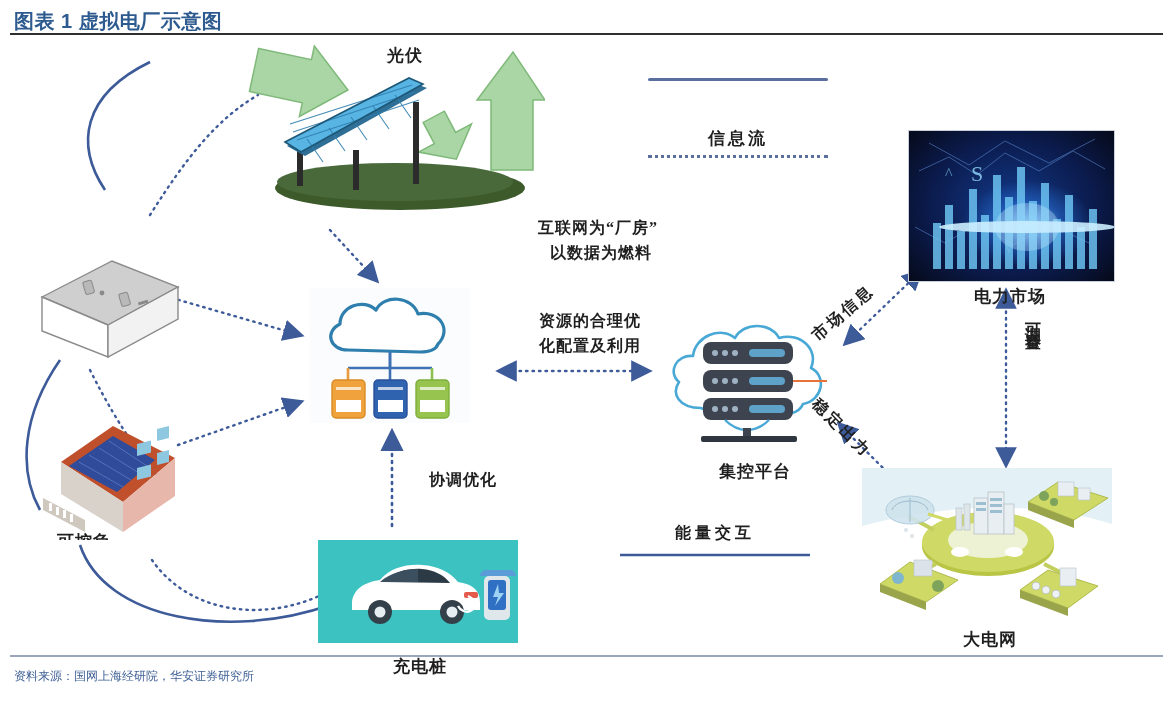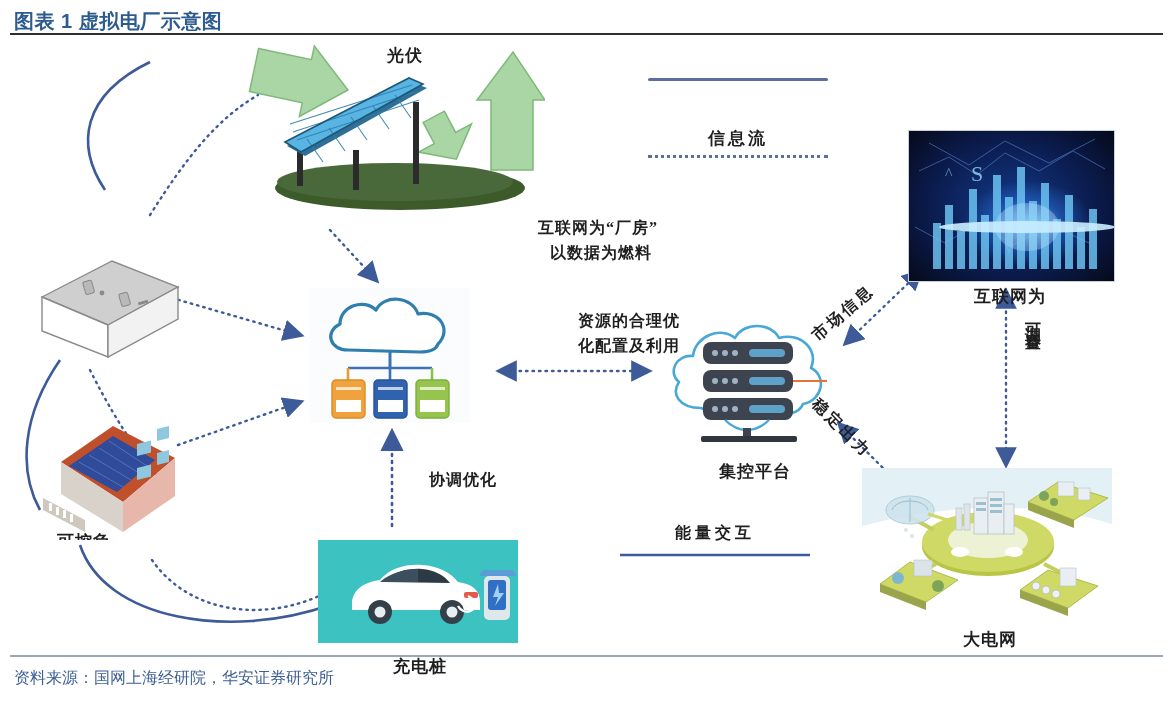--- a/index.html
+++ b/index.html
@@ -18,21 +18,21 @@
   #title-rule{
     position:absolute;left:10px;top:33px;width:1153px;height:2px;background:#2f2f2f;
   }
   
   #src-rule{
     position:absolute;left:10px;top:655px;width:1153px;height:2px;background:#9aa7bb;
   }
   #src-text{
     position:absolute;left:14px;top:668px;
     font-family:"Liberation Serif","DejaVu Serif",serif;
-    font-size:16px;color:#3e5f94;white-space:nowrap;
+    font-size:12px;color:#3e5f94;white-space:nowrap;
   }
   
   #canvas{position:absolute;left:0;top:40px;width:1035px;height:612px;}
   #wires{position:absolute;left:0;top:0;width:1173px;height:612px;}
   .caption{
     position:absolute;text-align:center;
     font-family:"Liberation Serif","DejaVu Serif",serif;
     font-weight:bold;font-size:17px;color:#1f1f1f;white-space:nowrap;
     letter-spacing:1px;
   }
@@ -308,21 +308,21 @@
         <rect x="168" y="96" width="8" height="42"></rect>
           <rect x="180" y="78" width="8" height="60"></rect>
       </g>
       <ellipse cx="118" cy="96" rx="88" ry="6" fill="#cdefff" opacity=".9"></ellipse>
       <ellipse cx="118" cy="96" rx="32" ry="24" fill="#bfe8ff" opacity=".35"></ellipse>
       <text x="62" y="50" font-family="Liberation Serif, serif" font-size="22" fill="#8fd0f5" opacity=".85">S</text>
       <text x="36" y="48" font-family="Liberation Serif, serif" font-size="16" fill="#7ec0ea" opacity=".7">^</text>
       <text x="96" y="122" font-family="Liberation Serif, serif" font-size="16" fill="#7ec0ea" opacity=".6">v</text>
     </svg>
   </div>
-  <div class="caption" style="left:945px;top:245px;width:130px;">互联网为</div>
+  <div class="caption" style="left:945px;top:245px;width:130px;">电力市场</div>
 
   <div class="pic" id="grid-scene">
     <svg width="250" height="150" viewBox="0 0 250 150">
       <rect width="250" height="150" fill="#ffffff"></rect>
       <path d="M0,0 H250 V56 C180,34 90,34 0,58 z" fill="#dceef5" opacity=".8"></path>
 
       <ellipse cx="126" cy="78" rx="66" ry="30" fill="#b9c544"></ellipse>
       <ellipse cx="126" cy="74" rx="66" ry="30" fill="#cfd966"></ellipse>
       <ellipse cx="126" cy="72" rx="40" ry="18" fill="#eef2d4"></ellipse>
       <g fill="#e9eef2" stroke="#b8c2c8" stroke-width=".8">
@@ -386,21 +386,21 @@
       </g>
     </svg>
   </div>
   <div class="caption" style="left:925px;top:588px;width:130px;">大电网</div>
 
   <div class="flowlabel" style="left:498px;top:175px;width:200px;">
     <div>互联网为“厂房”</div>
     <div style="text-align:center;padding-left:6px;">以数据为燃料</div>
   </div>
 
-  <div class="flowlabel" style="left:500px;top:268px;width:180px;text-align:right;">
+  <div class="flowlabel" style="left:500px;top:268px;width:180px;">
     <div>资源的合理优</div>
     <div>化配置及利用</div>
   </div>
 
   <div class="flowlabel" style="left:408px;top:396px;width:110px;margin-top:31px;">协调优化</div>
 
   <div class="flowlabel" style="left:655px;top:480px;width:120px;letter-spacing:4px;">能量交互</div>
 
   <div class="rot-lbl" style="left:806px;top:288px;">
     <div class="flowlabel" style="position:relative;left:0;top:0;transform:rotate(-41deg);transform-origin:left top;letter-spacing:3px;">市场信息</div>

